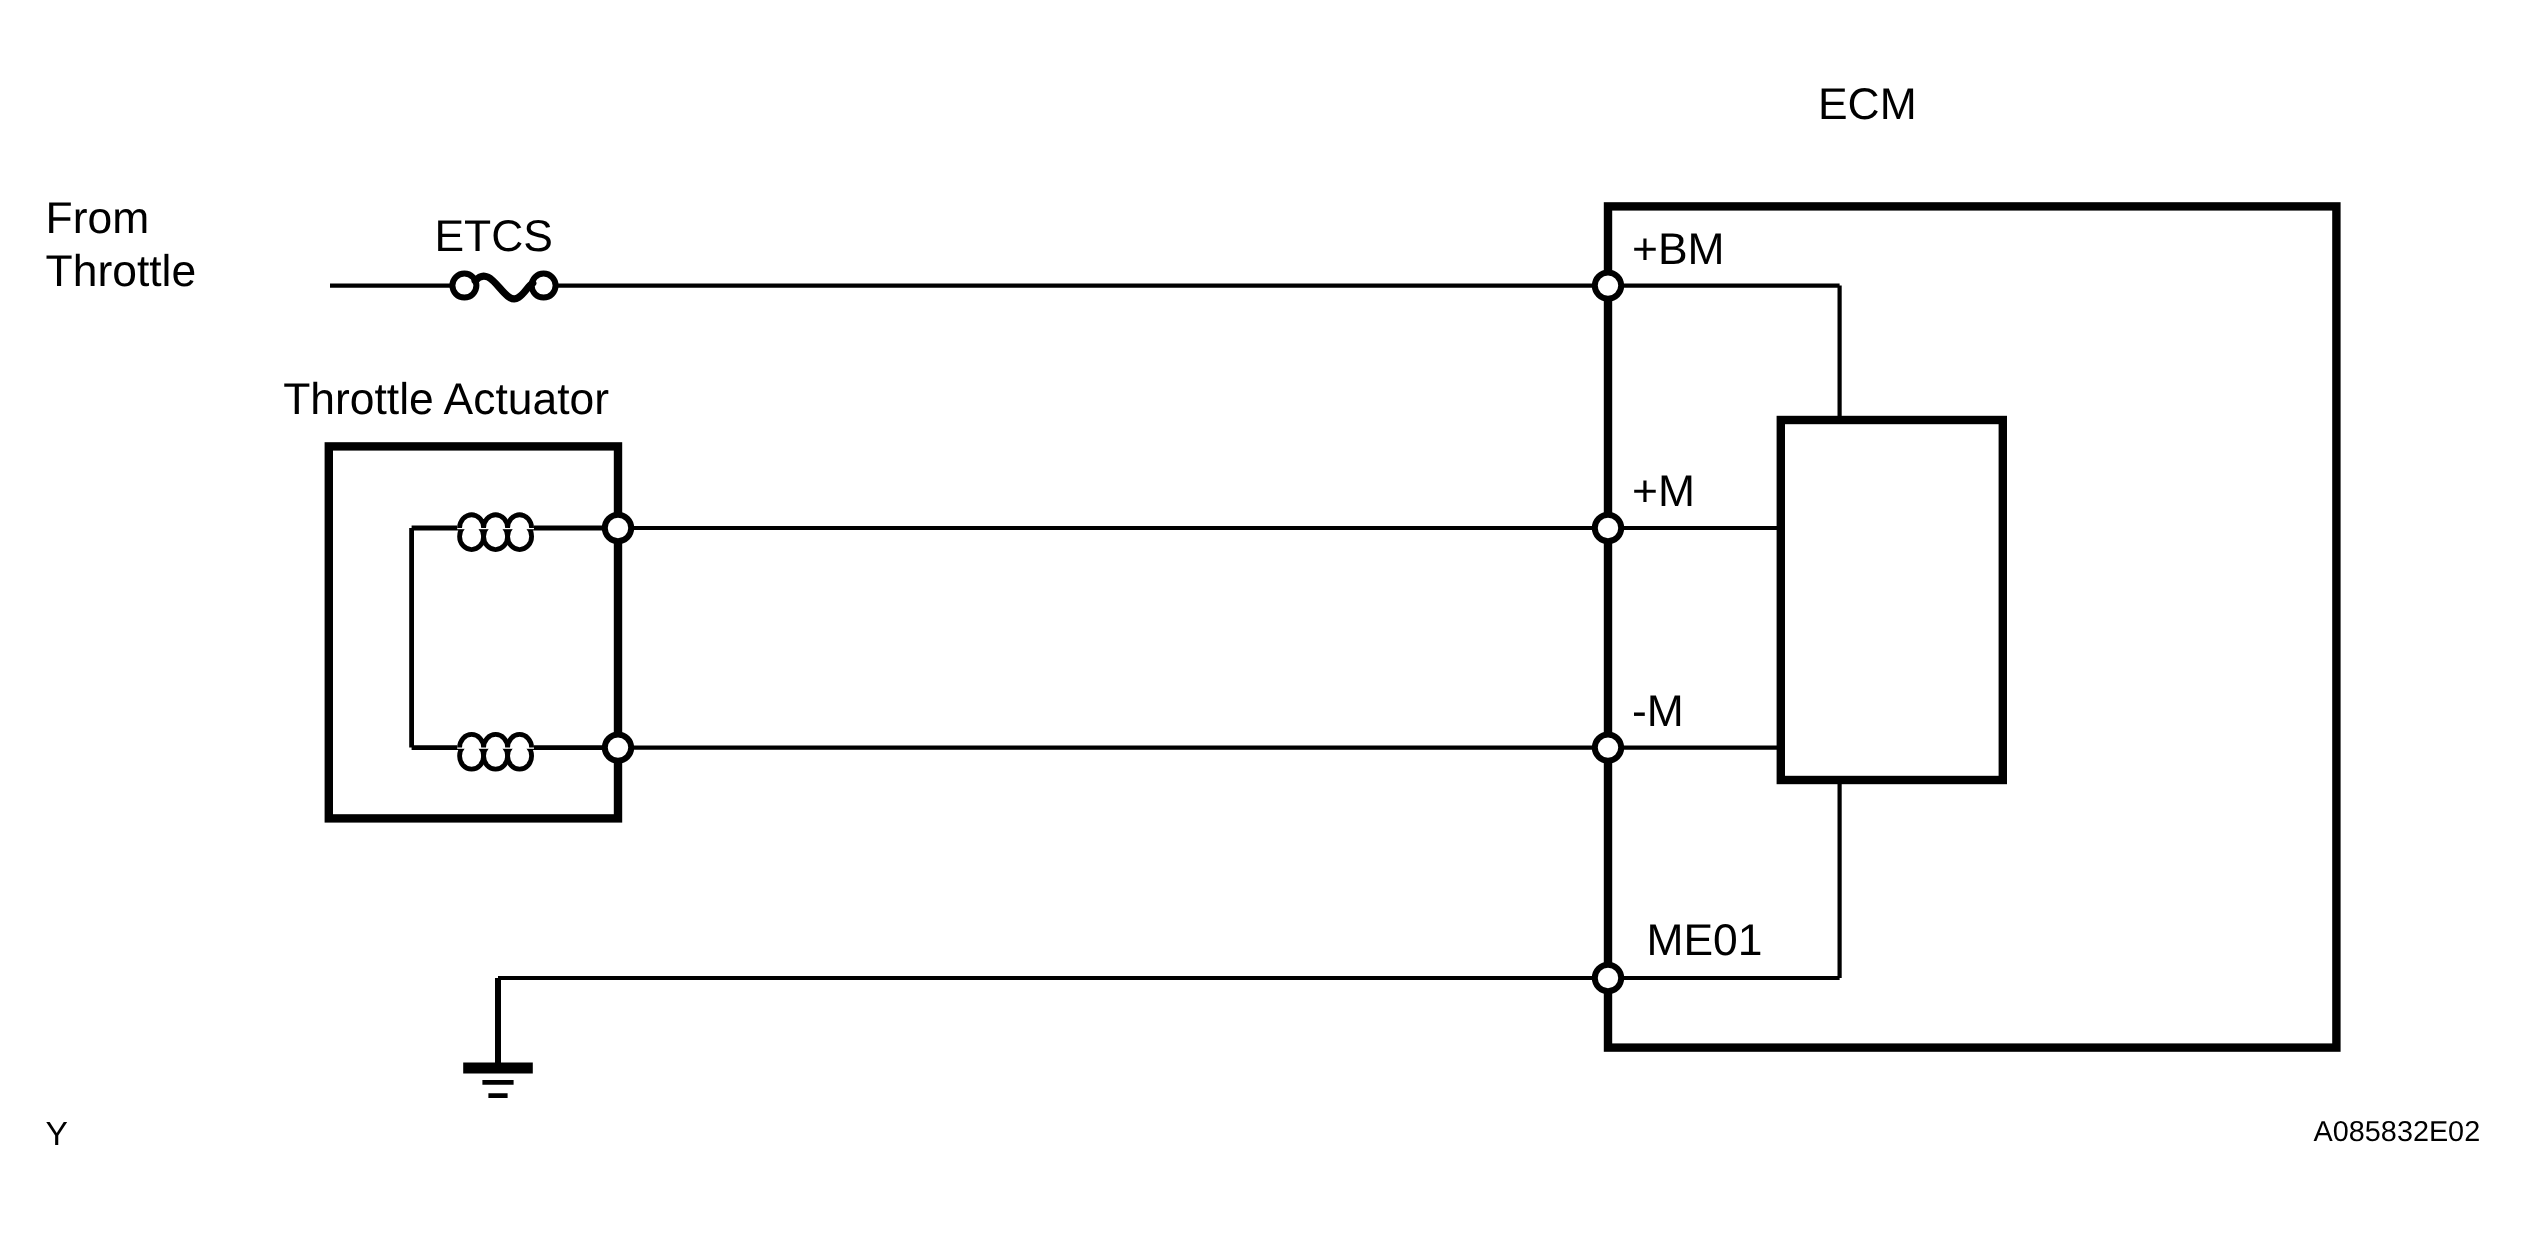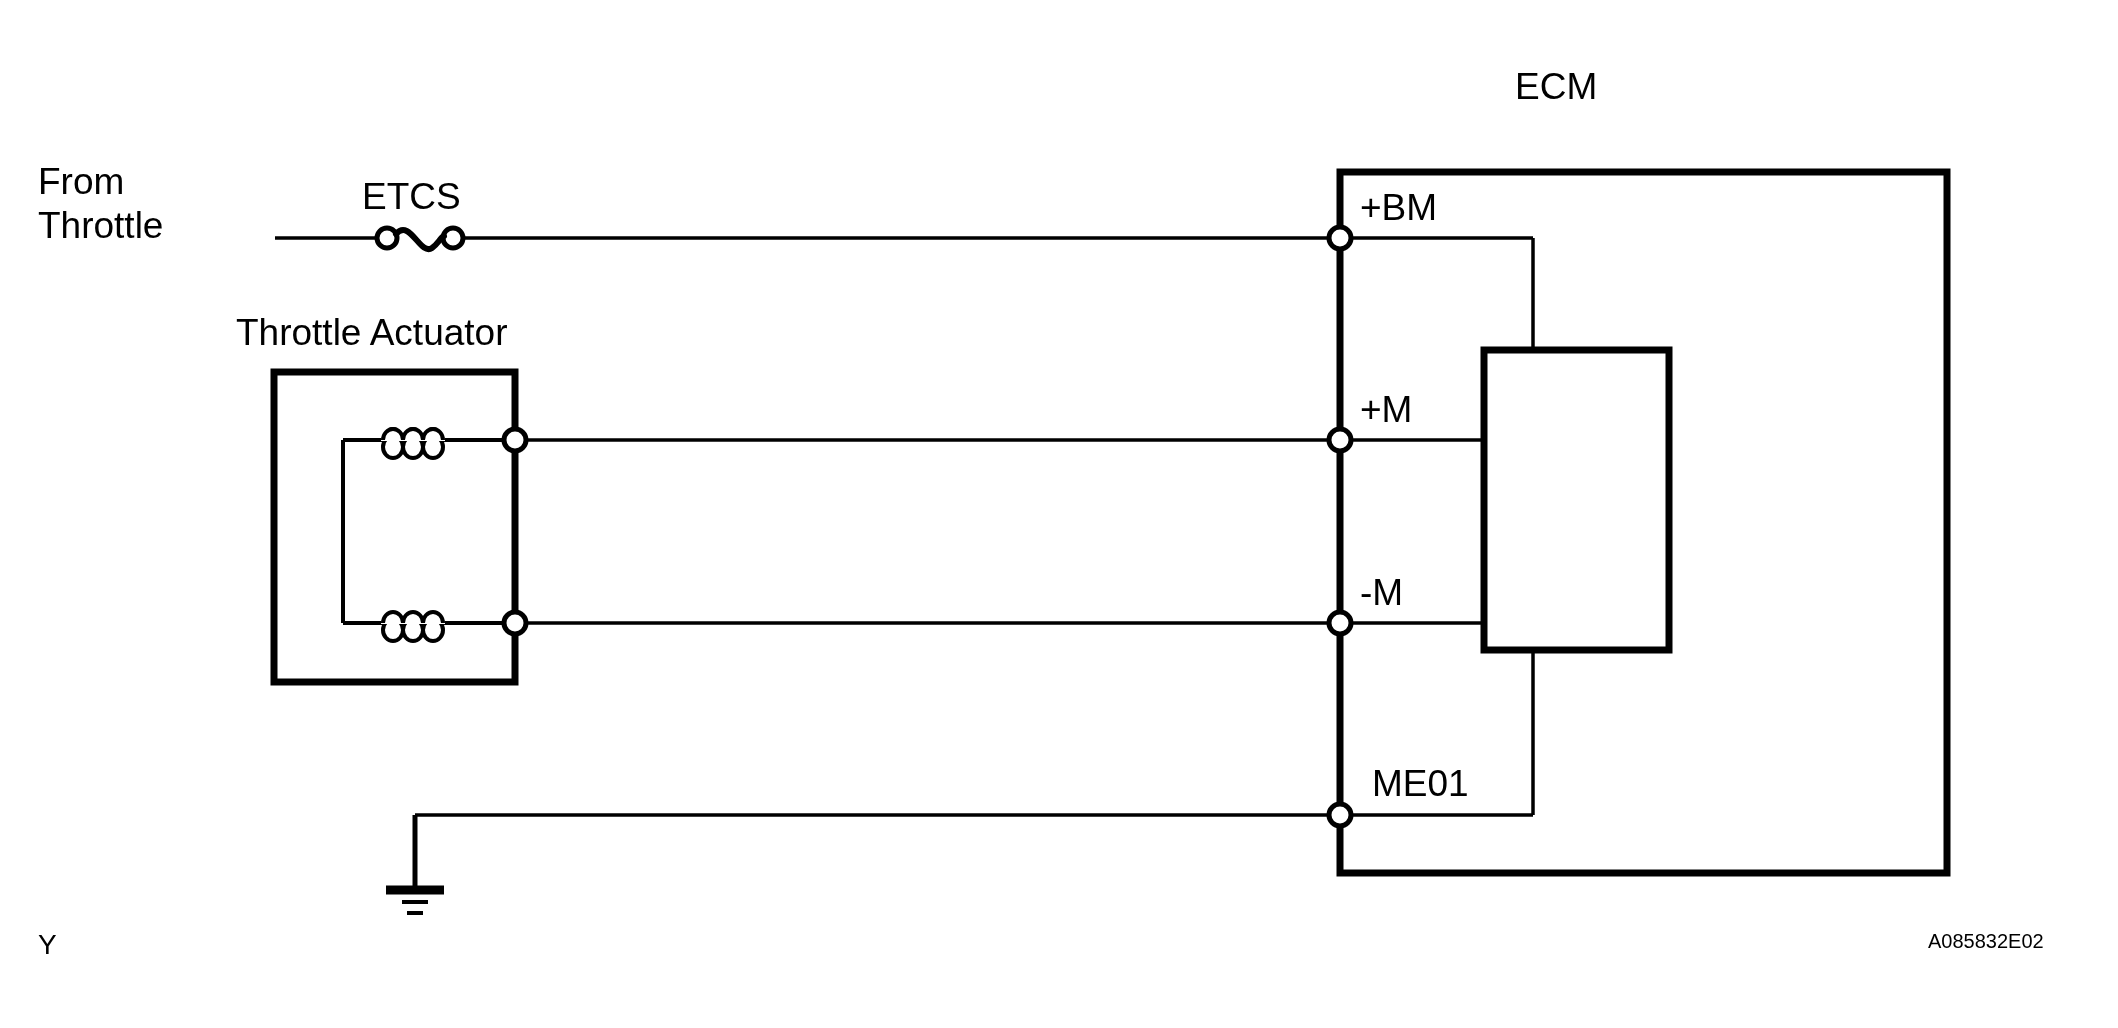--- a/index.html
+++ b/index.html
@@ -36,21 +36,21 @@
   .lbl-from-battery  { left: 38px;   top: 160px; font-size: 37px; }
   .lbl-etcs          { left: 362px;  top: 140px; font-size: 37px; margin-top: 35px; }
   .lbl-throttle-act  { left: 236px;  top: 281px; font-size: 37px; margin-top: 30px; }
   .lbl-ecm           { left: 1515px; top: 65px;  font-size: 37px; }
   .lbl-plus-bm       { left: 1360px; top: 186px; font-size: 37px; }
   .lbl-plus-m        { left: 1360px; top: 388px; font-size: 37px; }
   .lbl-minus-m       { left: 1360px; top: 571px; font-size: 37px; }
   .lbl-me01          { left: 1372px; top: 762px; font-size: 37px; }
   .lbl-tac-circuit   { left: 1690px; top: 333px; font-size: 37px; }
   .lbl-sheet-code    { left: 38px;   top: 928px; font-size: 28px; }
-  .lbl-part-number   { left: 1928px; top: 930px; font-size: 20px; }
+  .lbl-part-number   { left: 1928px; top: 930px; font-size: 24px; }
 </style>
 </head>
 <body>
 
 <div id="canvas">
 
   <svg id="diagram-svg" viewBox="0 0 2118 1028" xmlns="http://www.w3.org/2000/svg">
 
     <g>
 

